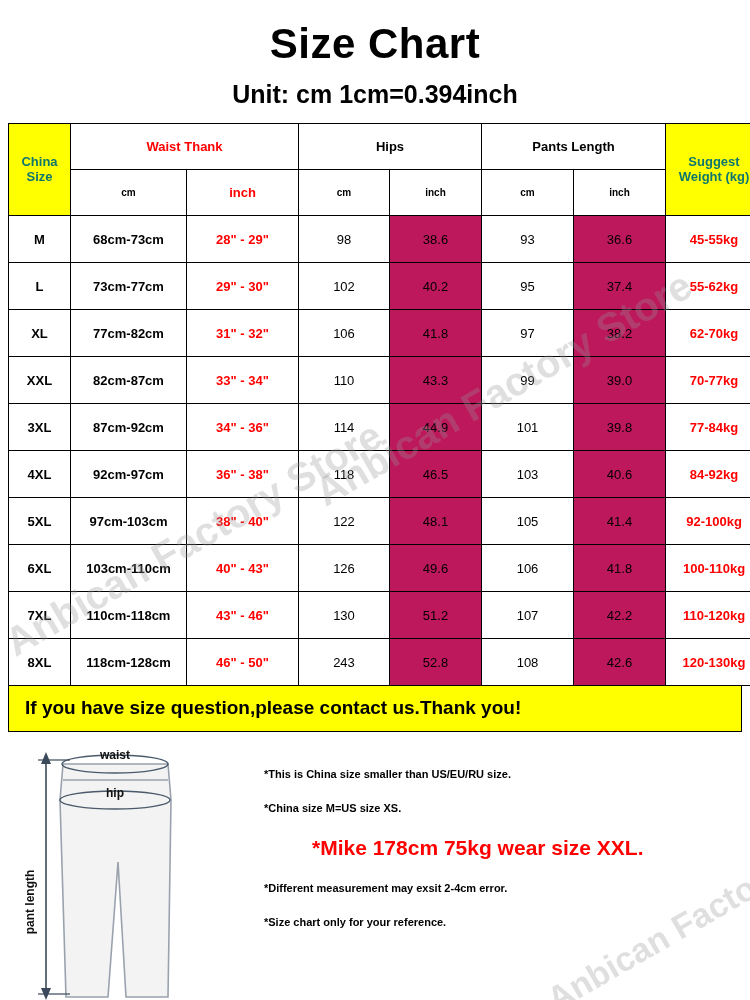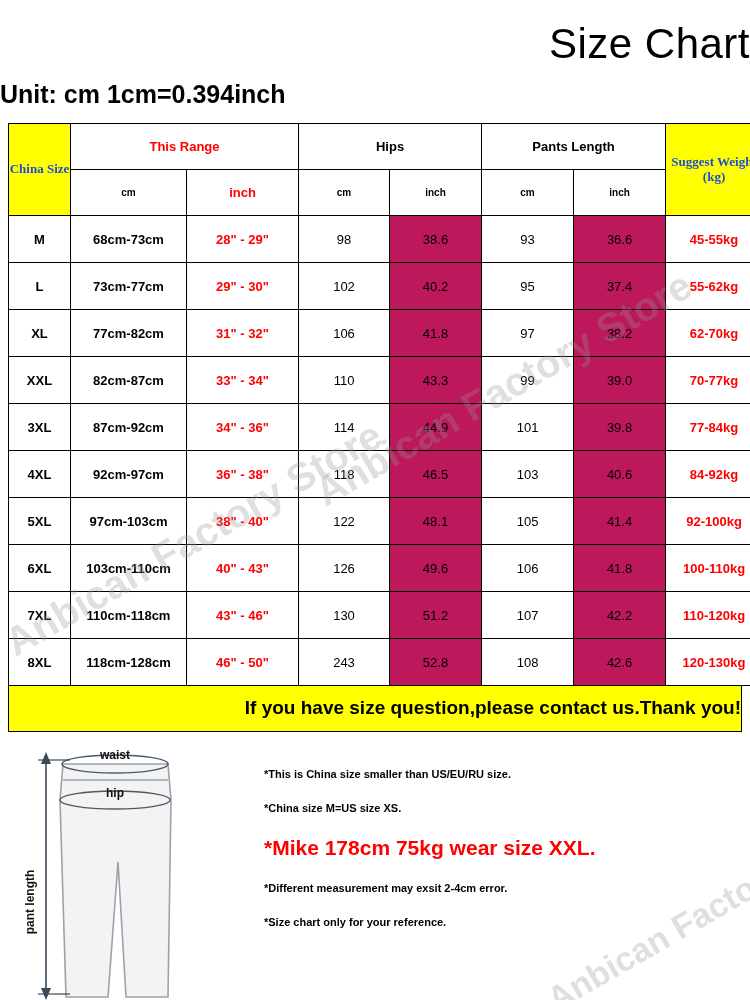--- a/index.html
+++ b/index.html
@@ -8,29 +8,29 @@
     width: 750px; height: 1000px;
     background: #ffffff;
     font-family: "Liberation Sans", sans-serif;
     color: #000;
     overflow: hidden;
   }
   .page { position: relative; width: 750px; height: 1000px; }
 
   
   .title {
-    text-align: right;
+    text-align: center;
     font-size: 42px;
-    font-weight: normal;
+    font-weight: bold;
     letter-spacing: 0.5px;
     padding-top: 22px;
     line-height: 1.05;
   }
   .subtitle {
-    text-align: left;
+    text-align: center;
     font-size: 25px;
     font-weight: bold;
     margin-top: 14px;
     margin-bottom: 14px;
   }
 
   
   .table-wrap { padding: 0 8px; }
   table.size-table {
     width: 734px;
@@ -49,25 +49,24 @@
   col.c1 { width: 116px; }
   col.c2 { width: 112px; }
   col.c3 { width: 91px; }
   col.c4 { width: 92px; }
   col.c5 { width: 92px; }
   col.c6 { width: 92px; }
   col.c7 { width: 97px; }
 
   .hdr-yellow {
     background: #ffff00;
-    color: #1d4ed8;
+    color: #0f766e;
     font-weight: bold;
     font-size: 14px;
     line-height: 1.15;
-    font-family: Liberation Serif, serif;
   }
   .hdr-group {
     font-weight: bold;
     font-size: 15px;
     height: 46px;
   }
   .hdr-group.red { color: #ff0000; }
   .hdr-sub {
     height: 46px;
     font-size: 14px;
@@ -84,24 +83,24 @@
   td.shade { background: #be185d; }
   td.weight { font-weight: bold; font-size: 14px; color: #ff0000; }
 
   
   .note-bar {
     margin: 0 8px;
     width: 734px;
     background: #ffff00;
     border: 1px solid #000;
     border-top: none;
-    text-align: right;
+    text-align: left;
     font-weight: bold;
     font-size: 19px;
-    padding: 11px 0 12px 0;
+    padding: 11px 0 12px 16px;
   }
 
   
   .bottom {
     position: relative;
     display: flex;
     padding: 10px 8px 16px 8px;
     height: 268px;
     border-radius: 30px;
   }
@@ -115,20 +114,21 @@
     padding-top: 26px;
   }
   .notes p {
     margin: 0 0 22px 0;
     font-size: 11px;
     font-weight: bold;
   }
   .notes p.red {
     color: #ff0000;
     font-size: 21px;
+    margin-left: 48px;
   }
 
   
   .watermark {
     position: absolute;
     left: 0; top: 0;
     width: 750px; height: 1000px;
     pointer-events: none;
     z-index: 5;
   }
@@ -162,21 +162,21 @@
         <col class="c4">
           <col class="c5">
           <col class="c6">
           <col class="c7">
       </colgroup>
       <thead>
         <tr>
           <td class="hdr-yellow" rowspan="2">
             <span>China Size</span>
           </td>
-          <td class="hdr-group red" colspan="2">This Range</td>
+          <td class="hdr-group red" colspan="2">Waist Thank</td>
           <td class="hdr-group" colspan="2">Hips</td>
           <td class="hdr-group" colspan="2">Pants Length</td>
           <td class="hdr-yellow" rowspan="2">Suggest Weight (kg)</td>
         </tr>
         <tr>
           <td class="hdr-sub plain">cm</td>
           <td class="hdr-sub red">inch</td>
           <td class="hdr-sub plain">cm</td>
           <td class="hdr-sub plain">inch</td>
           <td class="hdr-sub plain">cm</td>

